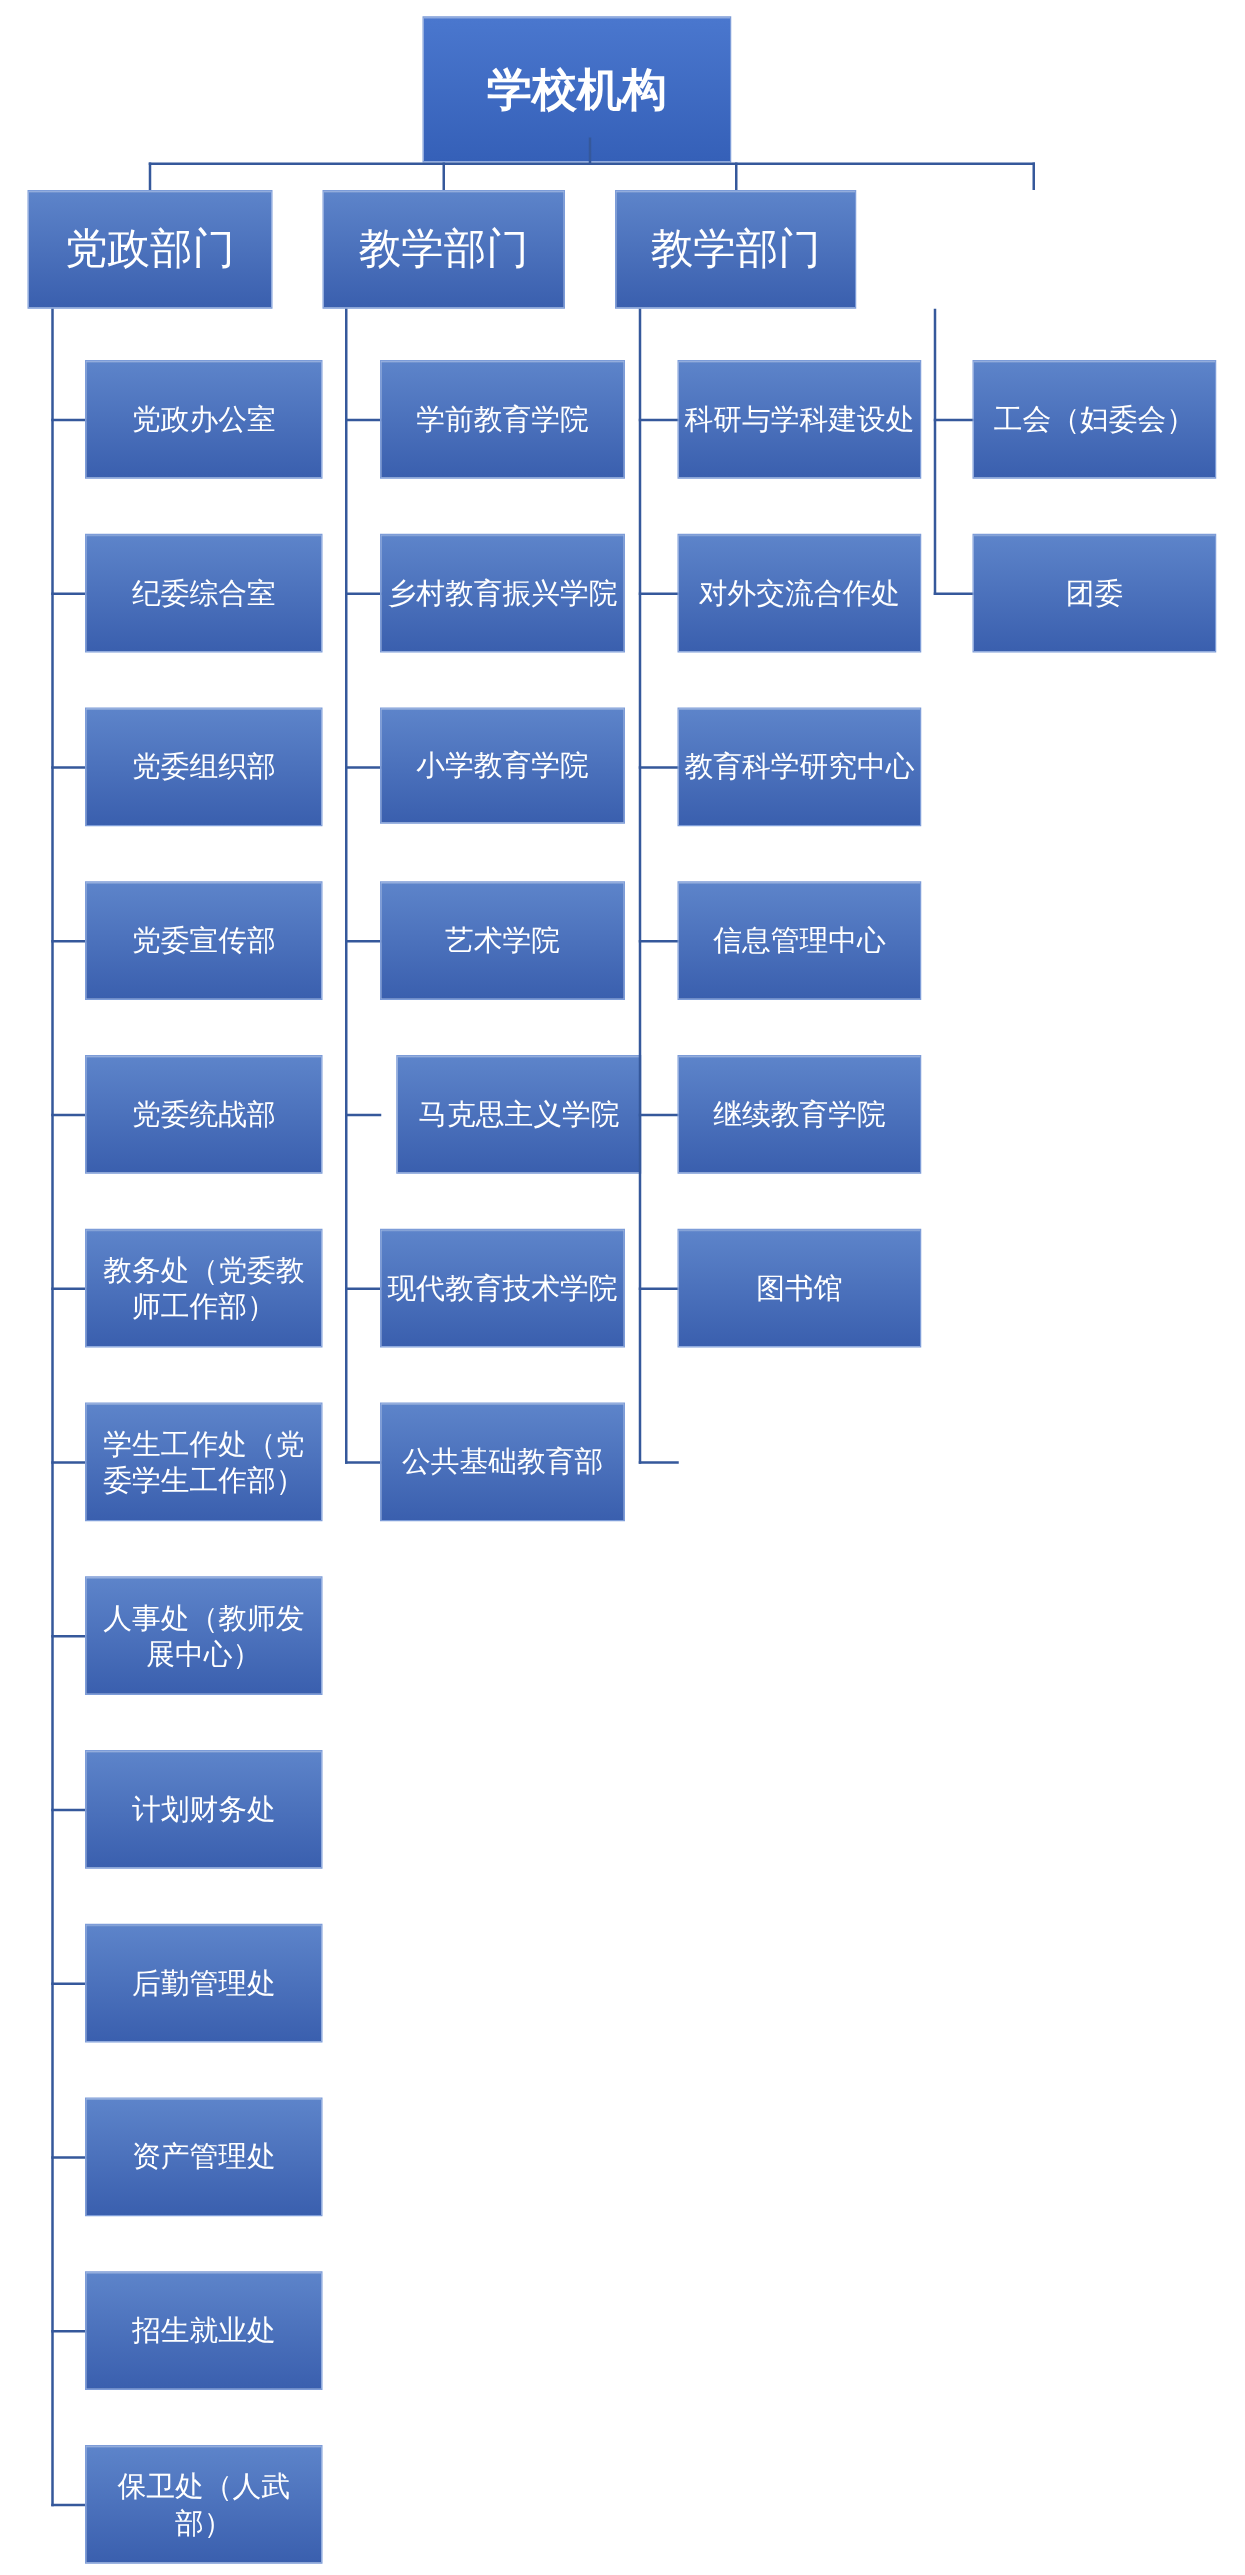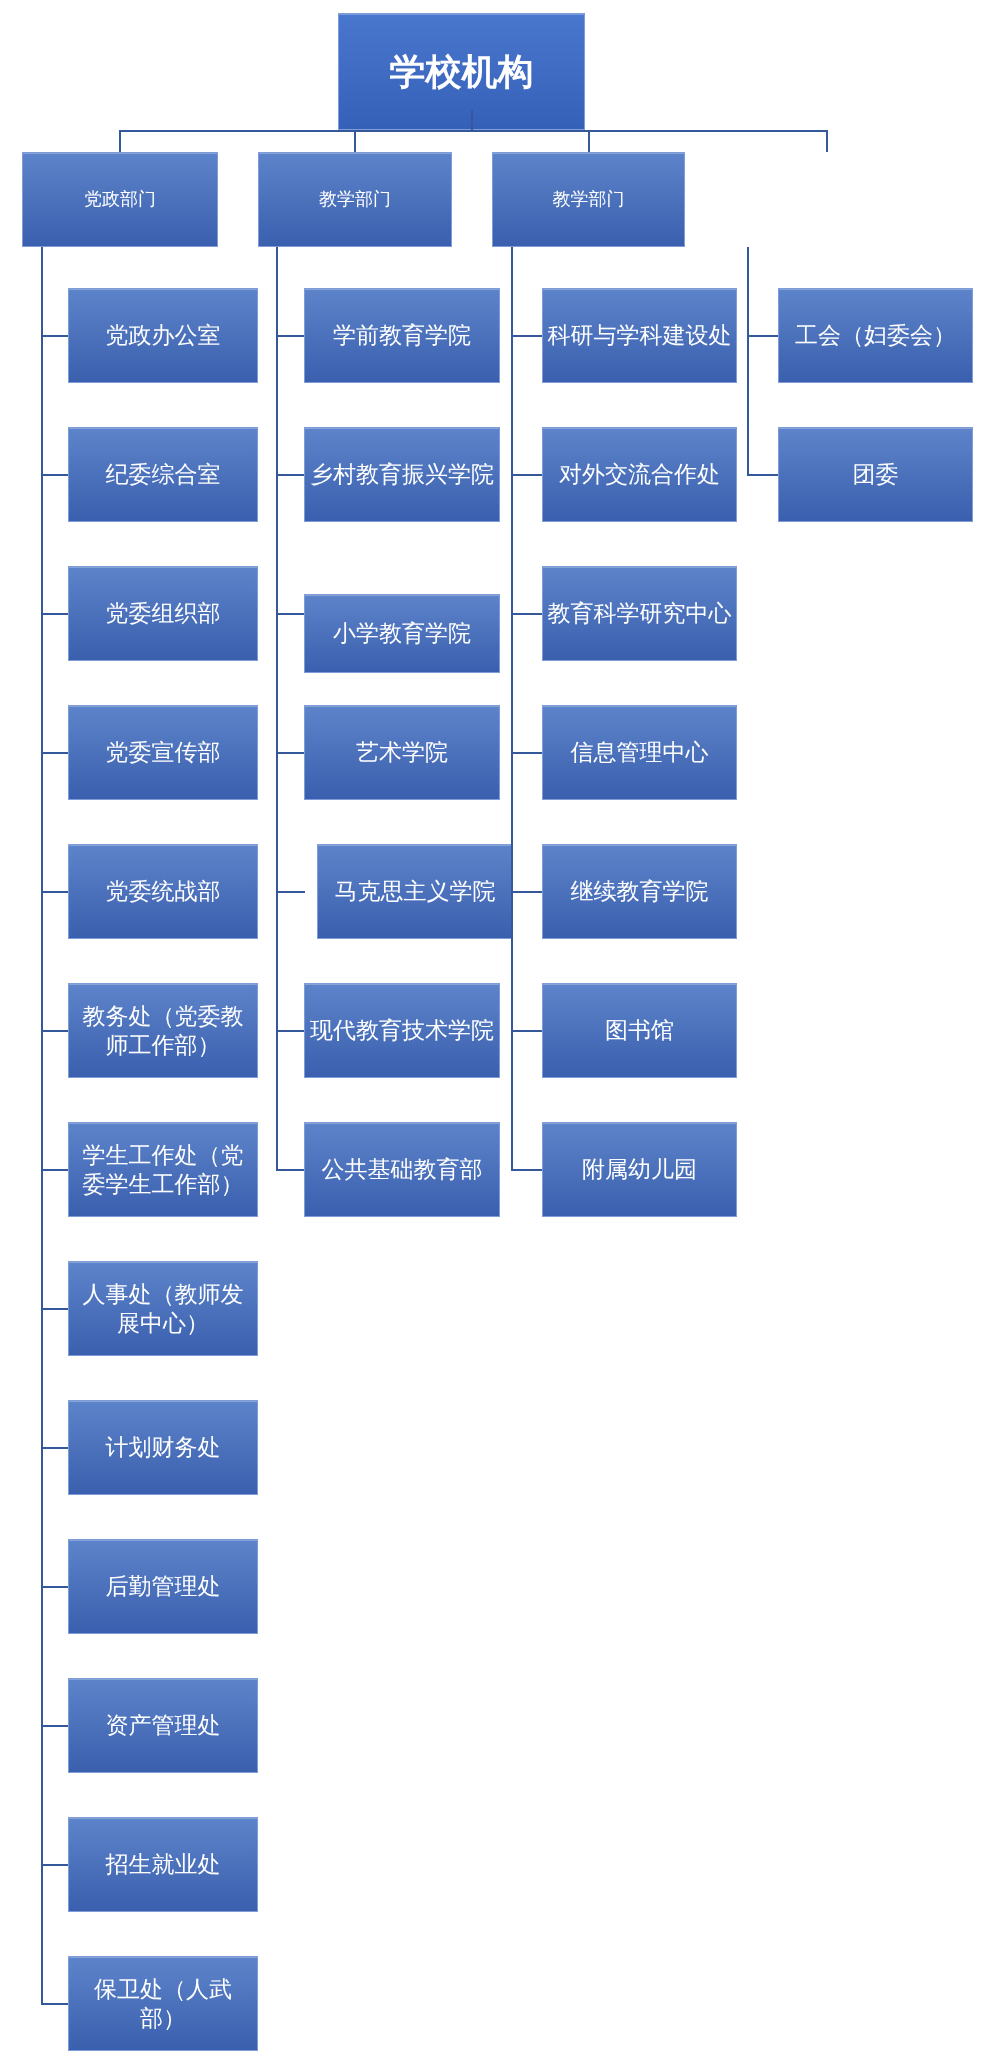--- a/index.html
+++ b/index.html
@@ -26,21 +26,21 @@
     background: linear-gradient(180deg, var(--box-top, #5d84ca) 0%, var(--box-bottom, #3a5fae) 100%);
     border: 1px solid var(--box-border, #7d9cd8);
     box-shadow: inset 0 1px 0 rgba(255,255,255,0.25);
     line-height: 1.25;
     padding: 0 3px;
   }
   .node.root {
     background: linear-gradient(180deg, var(--root-top, #4a77ce) 0%, var(--root-bottom, #3560b8) 100%);
     font-size: 36px;
   }
-  .node.branch { font-size: 18px; }
+  .node.branch { font-size: 34px; }
   .node.child  { font-size: 23px; }
   .line {
     position: absolute;
     background: var(--line-color, #35589b);
   }
 </style>
 </head>
 <body>
 
 <div id="chart" style="--box-top: #5d84ca; --box-bottom: #3a5fae; --root-top: #4a77ce; --root-bottom: #3560b8; --box-border: #7d9cd8; --line-color: #35589b; --text-color: #ffffff; background: rgb(255, 255, 255);">
@@ -79,21 +79,21 @@
     <div class="node child" style="left: 68px; top: 1817px; width: 190px; height: 95px;">招生就业处</div>
     <div class="line" style="left: 41px; top: 2003px; width: 28px; height: 2px;"></div>
     <div class="node child" style="left: 68px; top: 1956px; width: 190px; height: 95px;">保卫处（人武部）</div>
     <div class="node branch" style="left: 258px; top: 152px; width: 194px; height: 95px;">教学部门</div>
     <div class="line" style="left: 276px; top: 247px; width: 2px; height: 924px;"></div>
     <div class="line" style="left: 276px; top: 335px; width: 29px; height: 2px;"></div>
     <div class="node child" style="left: 304px; top: 288px; width: 196px; height: 95px;">学前教育学院</div>
     <div class="line" style="left: 276px; top: 474px; width: 29px; height: 2px;"></div>
     <div class="node child" style="left: 304px; top: 427px; width: 196px; height: 95px;">乡村教育振兴学院</div>
     <div class="line" style="left: 276px; top: 613px; width: 29px; height: 2px;"></div>
-    <div class="node child" style="left: 304px; top: 566px; width: 196px; height: 79px; margin-top: 28px;">小学教育学院</div>
+    <div class="node child" style="left: 304px; top: 566px; width: 196px; height: 93px;">小学教育学院</div>
     <div class="line" style="left: 276px; top: 752px; width: 29px; height: 2px;"></div>
     <div class="node child" style="left: 304px; top: 705px; width: 196px; height: 95px;">艺术学院</div>
     <div class="line" style="left: 276px; top: 891px; width: 29px; height: 2px;"></div>
     <div class="node child" style="left: 304px; top: 844px; width: 196px; height: 95px; margin-left: 13px;">马克思主义学院</div>
     <div class="line" style="left: 276px; top: 1030px; width: 29px; height: 2px;"></div>
     <div class="node child" style="left: 304px; top: 983px; width: 196px; height: 95px;">现代教育技术学院</div>
     <div class="line" style="left: 276px; top: 1169px; width: 29px; height: 2px;"></div>
     <div class="node child" style="left: 304px; top: 1122px; width: 196px; height: 95px;">公共基础教育部</div>
     <div class="node branch" style="left: 492px; top: 152px; width: 193px; height: 95px;">教学部门</div>
     <div class="line" style="left: 511px; top: 247px; width: 2px; height: 924px;"></div>
@@ -103,19 +103,18 @@
     <div class="node child" style="left: 542px; top: 427px; width: 195px; height: 95px;">对外交流合作处</div>
     <div class="line" style="left: 511px; top: 613px; width: 32px; height: 2px;"></div>
     <div class="node child" style="left: 542px; top: 566px; width: 195px; height: 95px;">教育科学研究中心</div>
     <div class="line" style="left: 511px; top: 752px; width: 32px; height: 2px;"></div>
     <div class="node child" style="left: 542px; top: 705px; width: 195px; height: 95px;">信息管理中心</div>
     <div class="line" style="left: 511px; top: 891px; width: 32px; height: 2px;"></div>
     <div class="node child" style="left: 542px; top: 844px; width: 195px; height: 95px;">继续教育学院</div>
     <div class="line" style="left: 511px; top: 1030px; width: 32px; height: 2px;"></div>
     <div class="node child" style="left: 542px; top: 983px; width: 195px; height: 95px;">图书馆</div>
     <div class="line" style="left: 511px; top: 1169px; width: 32px; height: 2px;"></div>
-    <div class="node child" style="left: 542px; top: 1122px; width: 195px; height: 95px;">附属幼儿园</div>
     <div class="line" style="left: 747px; top: 247px; width: 2px; height: 229px;"></div>
     <div class="line" style="left: 747px; top: 335px; width: 32px; height: 2px;"></div>
     <div class="node child" style="left: 778px; top: 288px; width: 195px; height: 95px;">工会（妇委会）</div>
     <div class="line" style="left: 747px; top: 474px; width: 32px; height: 2px;"></div>
     <div class="node child" style="left: 778px; top: 427px; width: 195px; height: 95px;">团委</div>
   </div>
 
 </body></html>

